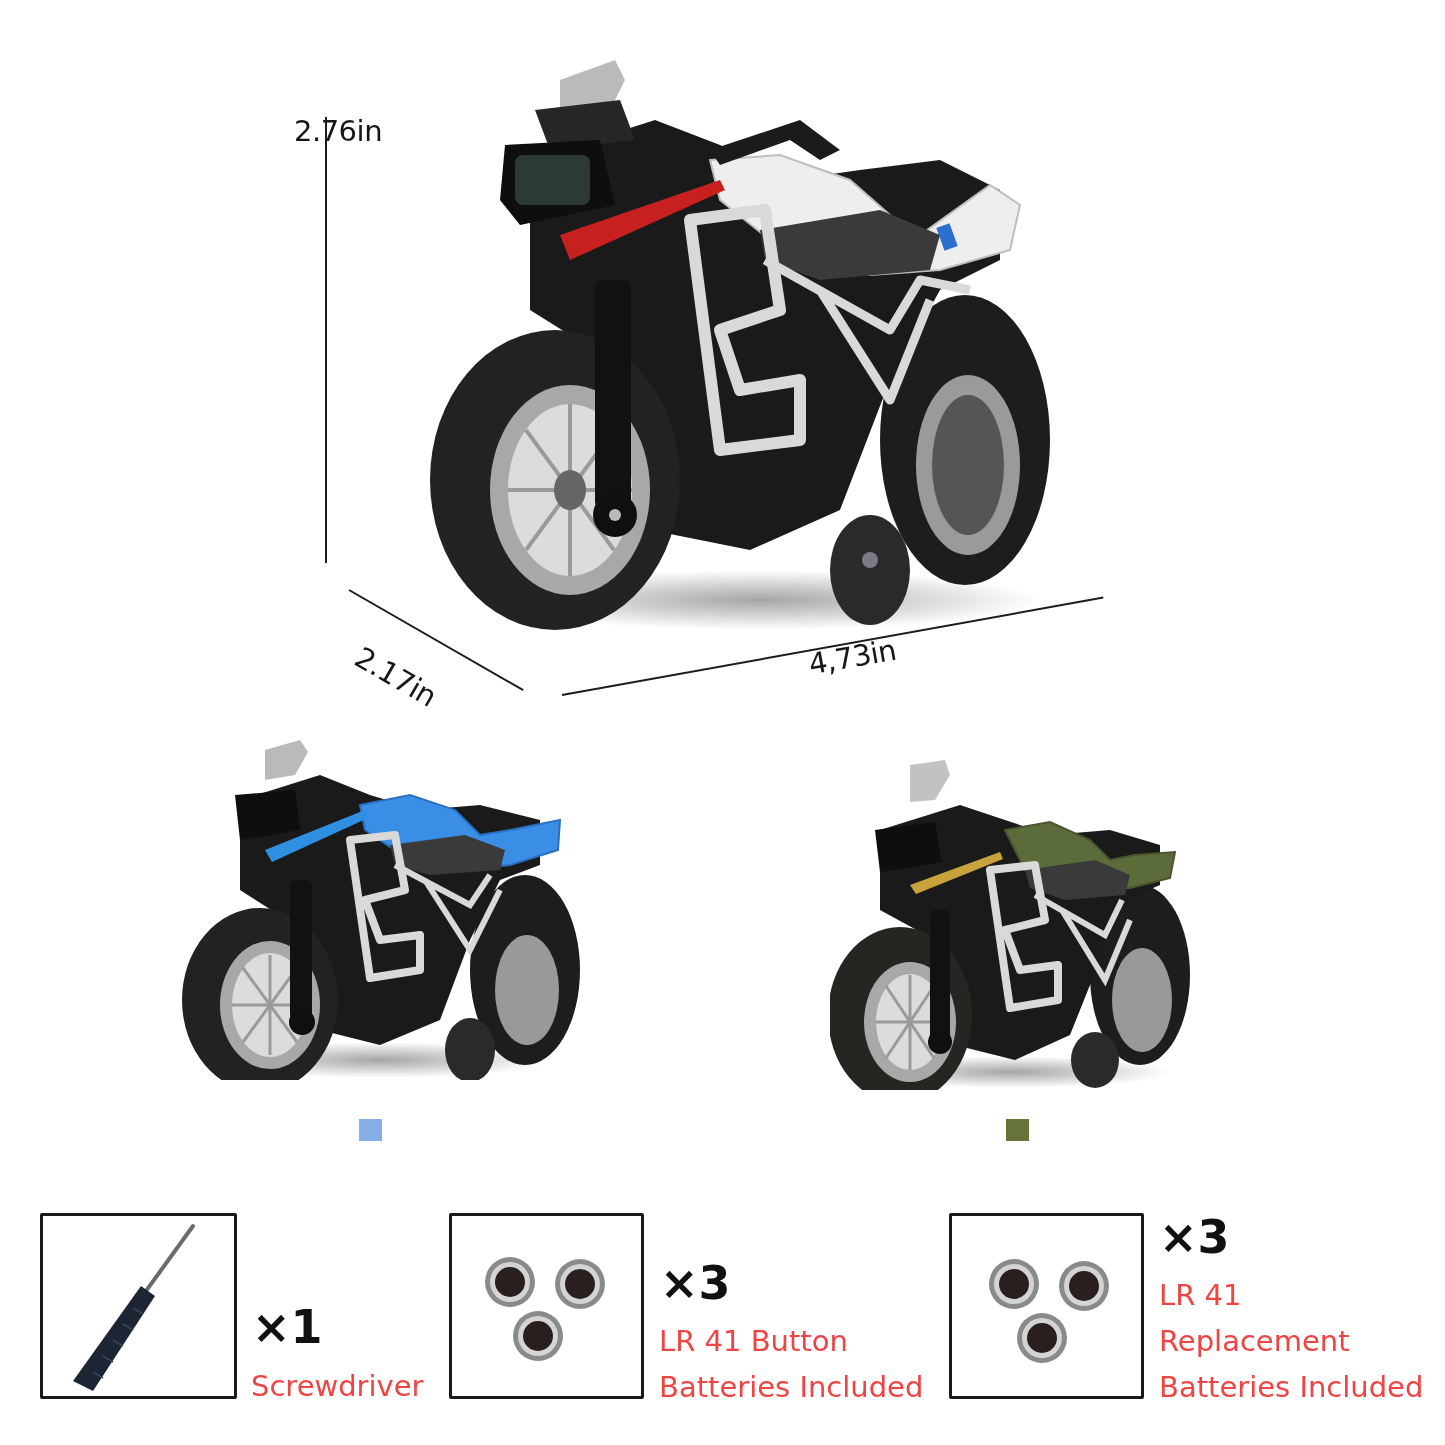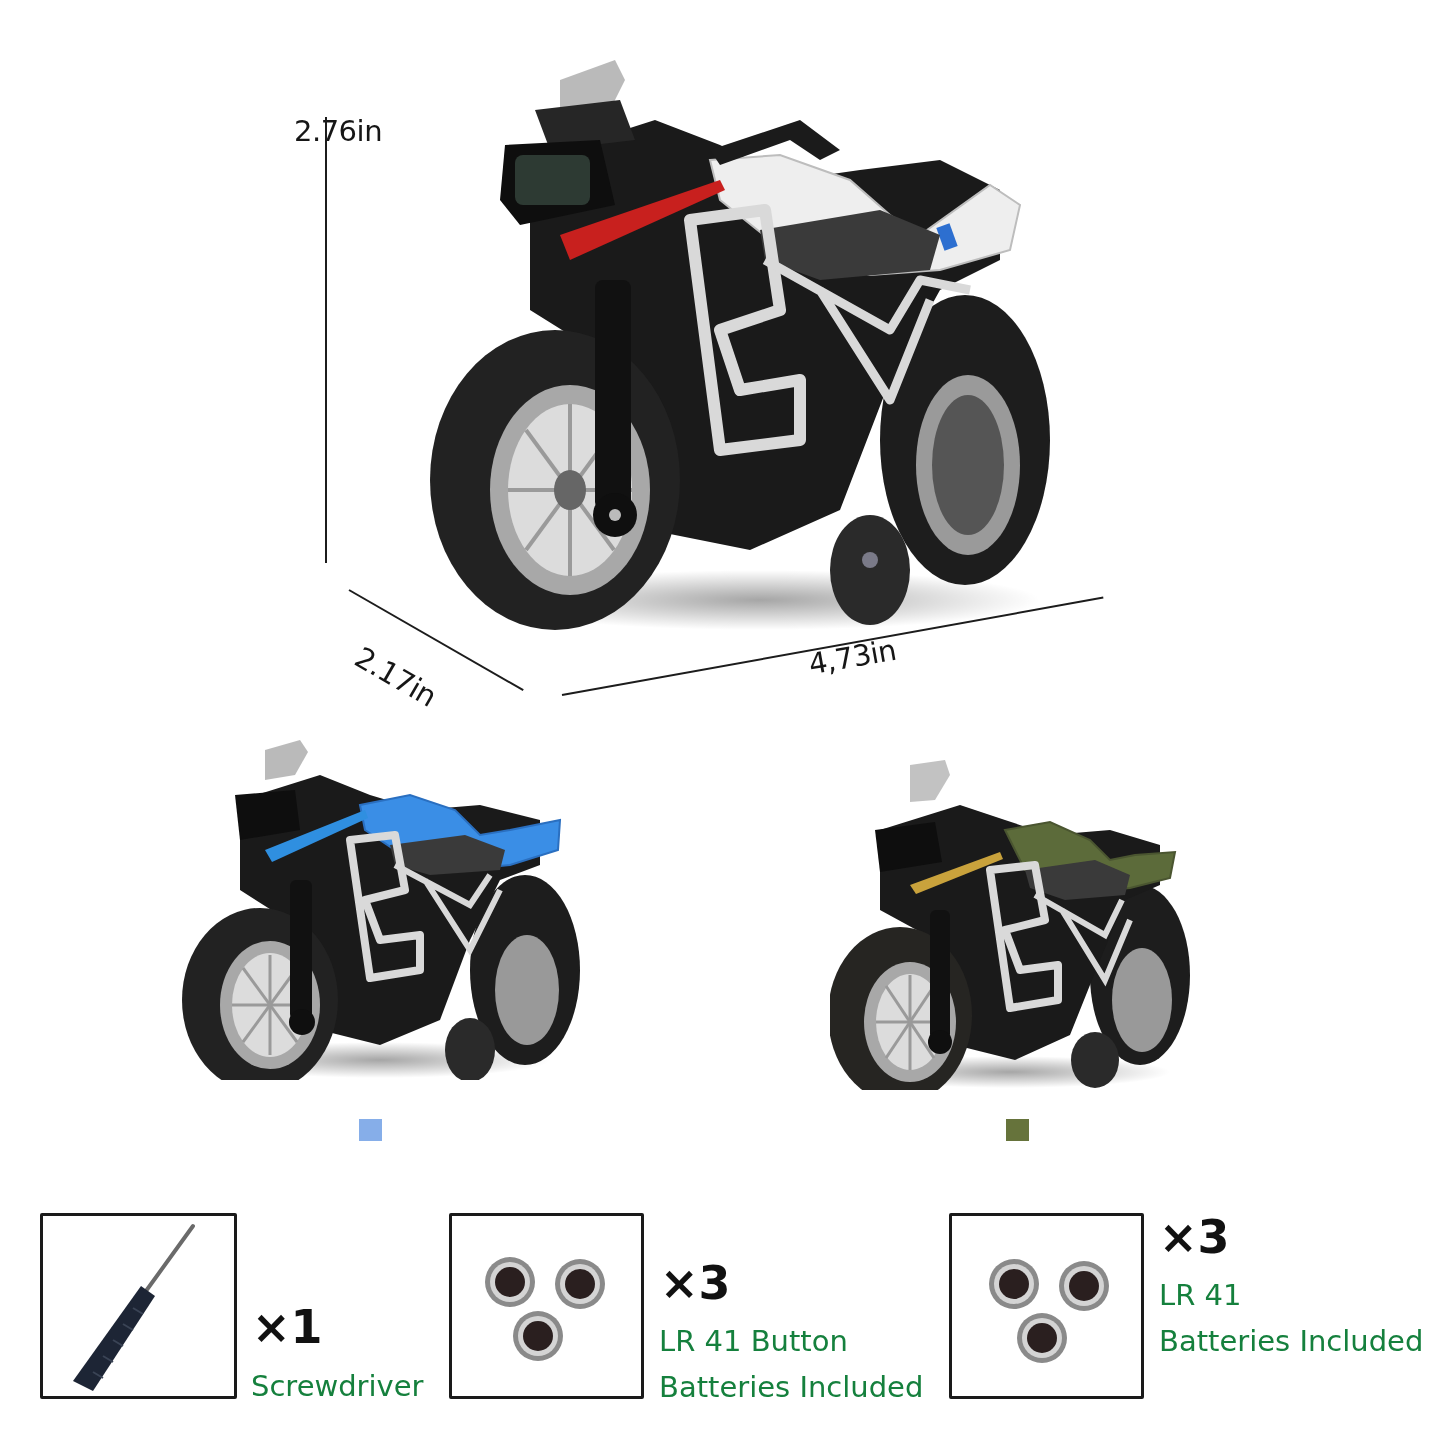--- a/index.html
+++ b/index.html
@@ -15,21 +15,21 @@
     
     .bike { position: absolute; }
     .swatch { position: absolute; width: 23px; height: 22px; }
 
     
     .acc-box {
       position: absolute; box-sizing: border-box;
       border: 3px solid #1a1a1a; border-radius: 2px; background: #fff;
     }
     .qty { position: absolute; font-size: 46px; font-weight: bold; color: #111; white-space: nowrap; }
-    .acc-text { position: absolute; font-size: 29px; line-height: 46px; color: #15803d; white-space: nowrap; }
+    .acc-text { position: absolute; font-size: 29px; line-height: 46px; color: #ef4444; white-space: nowrap; }
   </style>
 </head>
 <body>
 
 <div class="dim-label" style="left:294px; top:74px;margin-top:40px;">2.76in</div>
 <div class="dim-line" style="left:325px; top:117px; width:2px; height:446px;"></div>
 
 <div class="dim-line" style="left:349px; top:589px; width:201px; transform:rotate(29.9deg);"></div>
 <div class="dim-label" style="left:366px; top:640px; transform:rotate(30deg); transform-origin:0 0;">2.17in</div>
 
@@ -193,14 +193,15 @@
         <circle cx="132" cy="70" r="15" fill="#2a1f1f"></circle>
       <circle cx="90" cy="122" r="25" fill="#8a8a8a"></circle>
         <circle cx="90" cy="122" r="20" fill="#d4d4d4"></circle>
         <circle cx="90" cy="122" r="15" fill="#2a1f1f"></circle>
     </g>
   </svg>
 </div>
 <div class="qty" style="left:1159px; top:1210px;">×3</div>
 <div class="acc-text" style="left:1159px; top:1272px;">
   <div>LR 41</div>
+  <div>Replacement</div>
   <div>Batteries Included</div>
 </div>
 
 </body></html>

